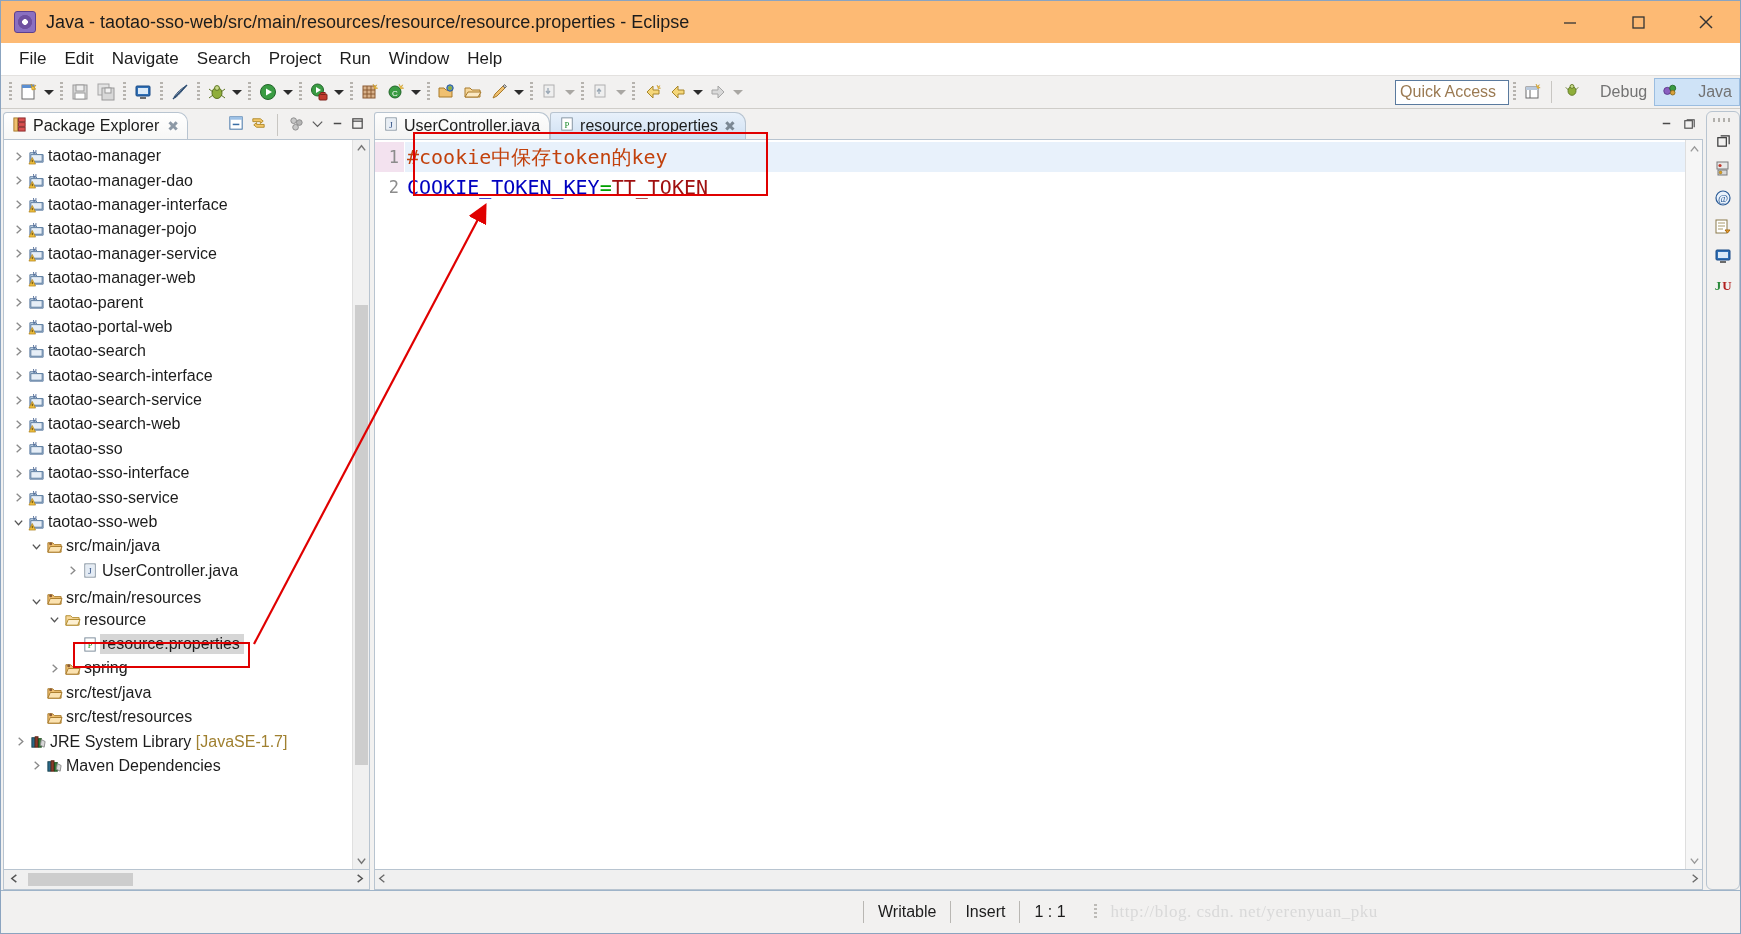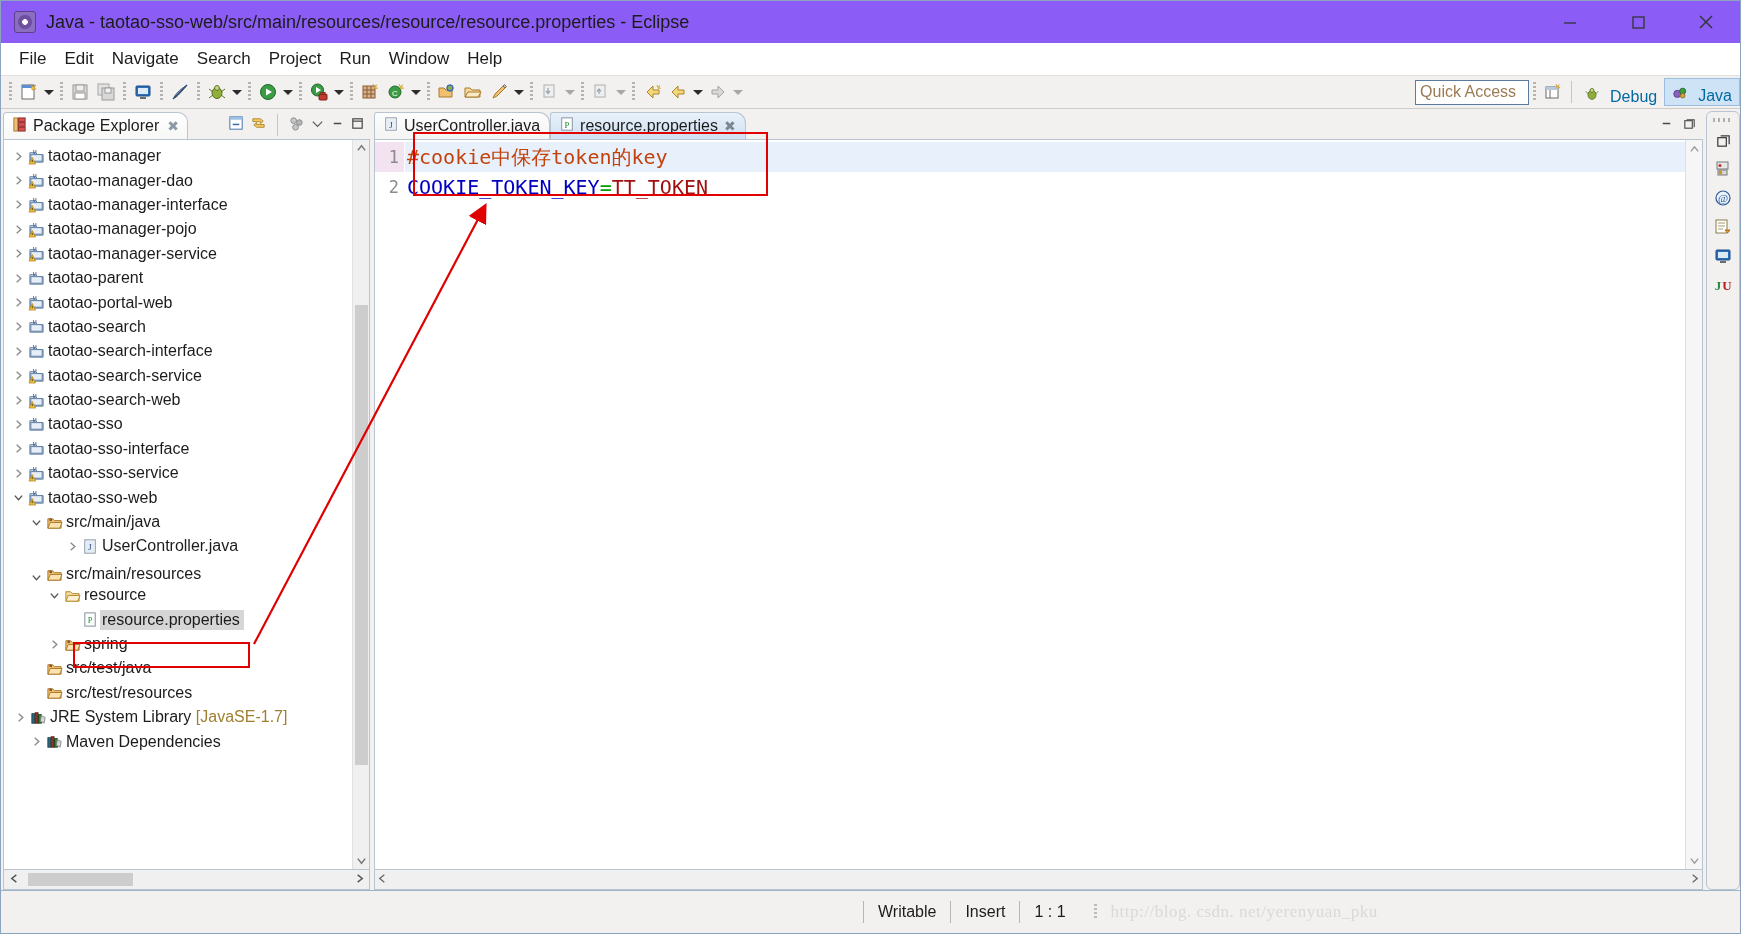--- a/index.html
+++ b/index.html
@@ -17,21 +17,21 @@
     border: 1px solid #8ba4c0;
     display: flex;
     flex-direction: column;
   }
 
   
   .titlebar {
     height: 42px;
     display: flex;
     align-items: center;
-    background: #8b5cf6;
+    background: #fdba74;
     flex: 0 0 auto;
   }
   .title-icon {
     width: 22px; height: 22px;
     margin-left: 13px; margin-right: 10px;
     border-radius: 3px;
     background: radial-gradient(circle at 50% 50%, #ffffff 0 18%, #6e4fa0 22% 48%, #8a6fc0 52% 100%);
     border: 1px solid #5d3f8e;
     position: relative;
     flex: 0 0 auto;
@@ -117,23 +117,23 @@
     font-size: 16px;
     color: #9b7a52;
     flex: 0 0 auto;
   }
   .persp-bar {
     display: flex; align-items: center;
     height: 34px;
     flex: 0 0 auto;
   }
   .persp-btn {
-    display: flex; align-items: flex-end; gap: 10px;
+    display: flex; align-items: center; gap: 20px;
     height: 28px; padding: 0 7px;
-    font-size: 16px; color: #0369a1;
+    font-size: 16px; color: #737373;
   }
   .persp-btn.active {
     background: #cfe3f7;
     border: 1px solid #9bbde0;
   }
   .vsep { width:1px; height:22px; background:#c8c6c2; margin:0 5px; flex:0 0 auto;}
 
   
   .body-row {
     flex: 1 1 auto;
@@ -772,20 +772,37 @@
               <span class="ticon">
                 <svg width="17" height="17" viewBox="0 0 18 18">
                   <path d="M2 5 h6 l2 2 h6 v8 H2 z" fill="#cfe0ef" stroke="#5a7a9e"></path>
                   <path d="M3 7 h12 v7 H3z" fill="#e6eef7" stroke="#5a7a9e"></path>
                   <text x="5" y="6.5" font-size="5" fill="#2a4a80" font-family="sans-serif">M</text>
                   <path d="M1 17 L4.5 10 L8 17 z" fill="#f0c040" stroke="#a87a10" stroke-width=".7"></path>
                   <line x1="4.5" y1="12.5" x2="4.5" y2="15" stroke="#5a4000" stroke-width="1"></line>
                 </svg>
               </span>
               <span class="tlabel">taotao-manager-service</span>
+            </div>
+            <div class="trow" style="padding-left: 6px;">
+              <span class="twisty">
+                <svg width="11" height="11" viewBox="0 0 12 12">
+                  <path d="M4 2 L8.5 6 L4 10" fill="none" stroke="#8a8a8a" stroke-width="1.5"></path>
+                </svg>
+              </span>
+              <span class="ticon">
+                <svg width="17" height="17" viewBox="0 0 18 18">
+                  <path d="M2 5 h6 l2 2 h6 v8 H2 z" fill="#cfe0ef" stroke="#5a7a9e"></path>
+                  <path d="M3 7 h12 v7 H3z" fill="#e6eef7" stroke="#5a7a9e"></path>
+                  <text x="5" y="6.5" font-size="5" fill="#2a4a80" font-family="sans-serif">M</text>
+                  <path d="M1 17 L4.5 10 L8 17 z" fill="#f0c040" stroke="#a87a10" stroke-width=".7"></path>
+                  <line x1="4.5" y1="12.5" x2="4.5" y2="15" stroke="#5a4000" stroke-width="1"></line>
+                </svg>
+              </span>
+              <span class="tlabel">taotao-manager-web</span>
             </div>
             <div class="trow" style="padding-left: 6px;">
               <span class="twisty">
                 <svg width="11" height="11" viewBox="0 0 12 12">
                   <path d="M4 2 L8.5 6 L4 10" fill="none" stroke="#8a8a8a" stroke-width="1.5"></path>
                 </svg>
               </span>
               <span class="ticon">
                 <svg width="17" height="17" viewBox="0 0 18 18">
                   <path d="M2 5 h6 l2 2 h6 v8 H2 z" fill="#cfe0ef" stroke="#5a7a9e"></path>

